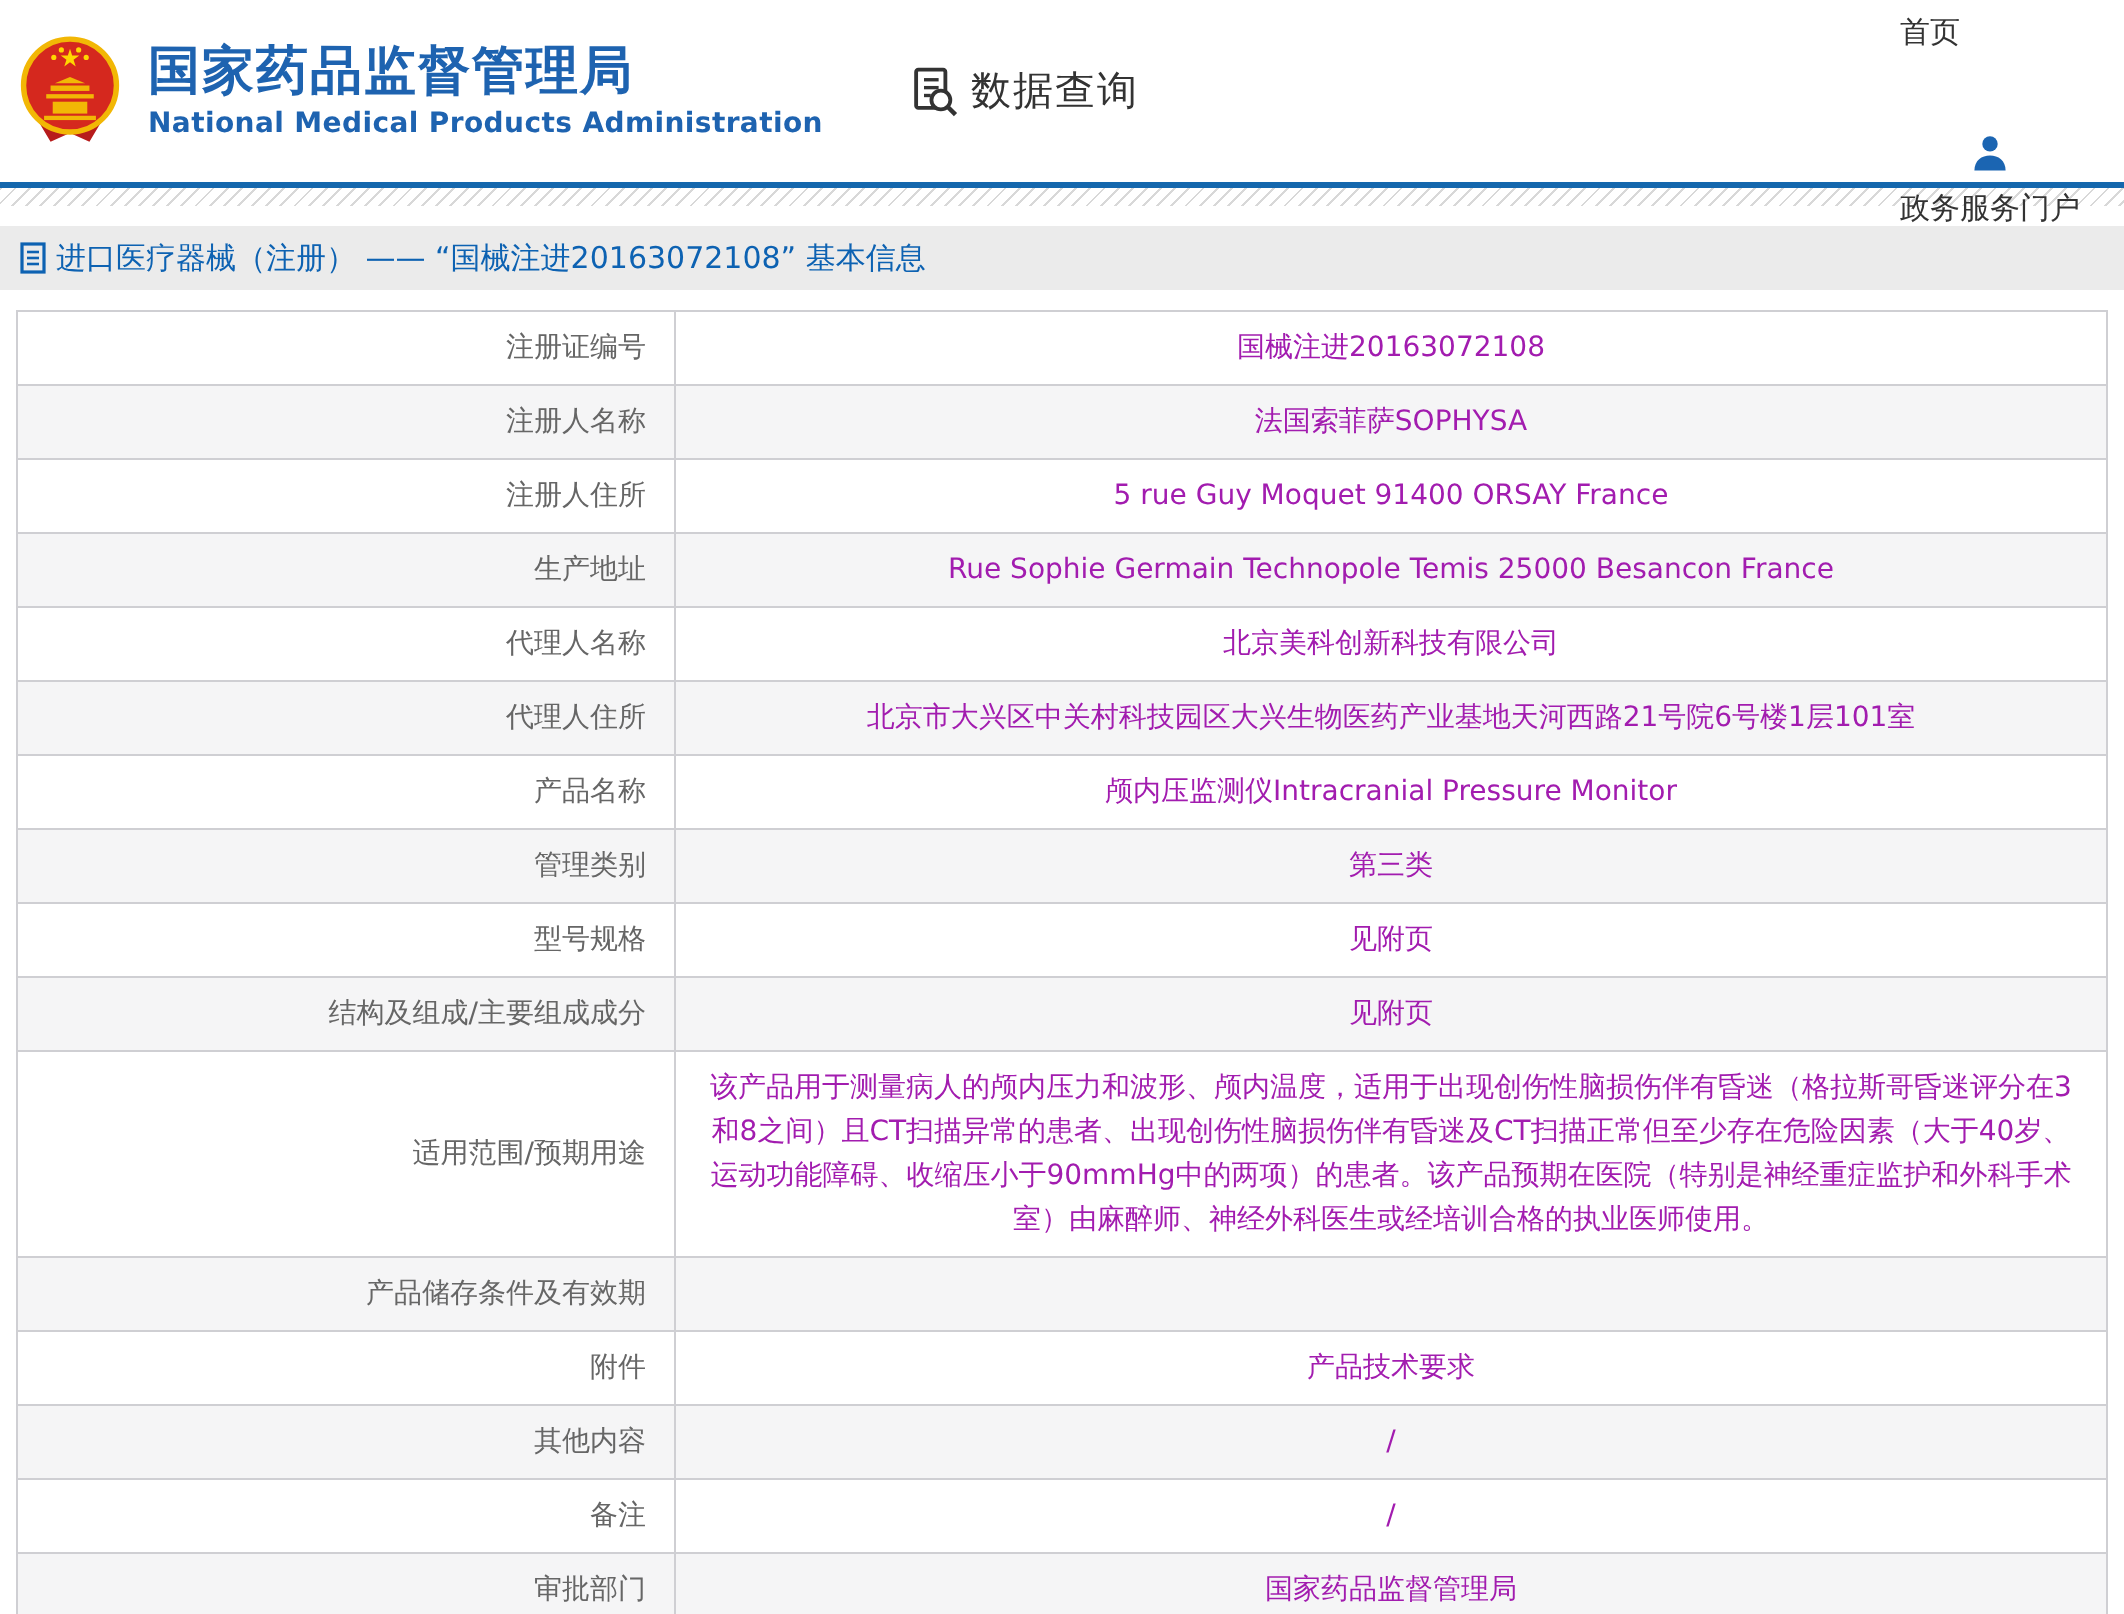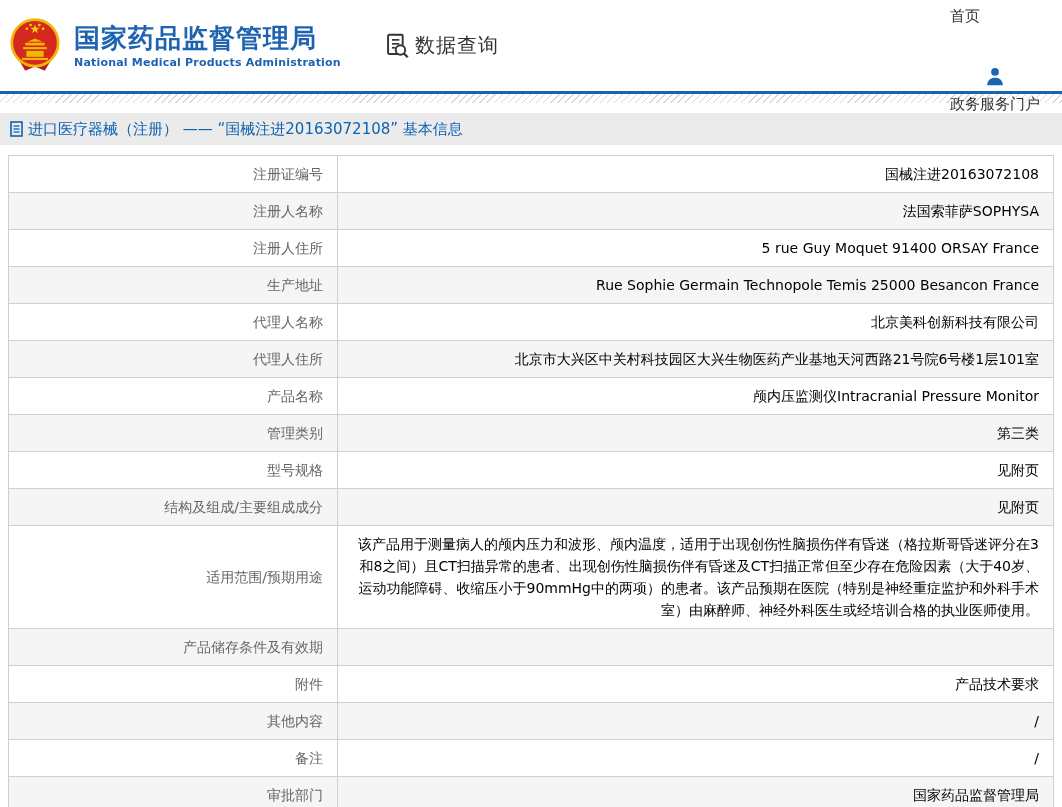--- a/index.html
+++ b/index.html
@@ -17,21 +17,21 @@
     padding:0 22px 0 8px;
   }
   .logo-block { display:flex; align-items:center; cursor:pointer; }
   .emblem { width:54px; height:60px; flex:0 0 auto; }
   .org-names { margin-left:12px; }
   .org-cn {
     font-size:26px; font-weight:bold; color:#1e63b0;
     letter-spacing:1px; line-height:30px;
   }
   .org-en {
-    font-size:11px; font-weight:bold; color:#1e63b0;
+    font-size:14px; font-weight:bold; color:#1e63b0;
     margin-top:3px; letter-spacing:0.2px;
   }
   .data-query {
     display:flex; align-items:center; margin-left:42px; cursor:pointer;
   }
   .data-query svg { width:27px; height:27px; }
   .data-query-label { font-size:20px; color:#333; margin-left:5px; letter-spacing:1px; }
 
   .header-nav { margin-left:auto; display:flex; align-items:flex-start; gap:40px;flex-direction:column; }
   .nav-item {
@@ -64,21 +64,21 @@
     width:1046px; border-collapse:collapse; table-layout:fixed;
   }
   table.info-table th, table.info-table td {
     border:1px solid #cfcfd3; font-size:14px; padding:7px 14px;
     vertical-align:middle; line-height:22px;
     word-break:break-word; overflow-wrap:break-word;
   }
   table.info-table th {
     width:329px; text-align:right; font-weight:normal; color:#666;
   }
-  table.info-table td { text-align:right; color:#000000; }
+  table.info-table td { text-align:center; color:#a21caf; }
   table.info-table tr:nth-child(even) { background:#f5f5f6; }
   table.info-table tr:nth-child(odd) { background:#fff; }
 </style>
 </head>
 <body>
 
 <header class="site-header">
   <div class="logo-block">
     <svg class="emblem" viewBox="0 0 100 108">
       <path d="M20 80 L32 100 L50 92 L68 100 L80 80 L50 92 Z" fill="#b71c1c"></path>

